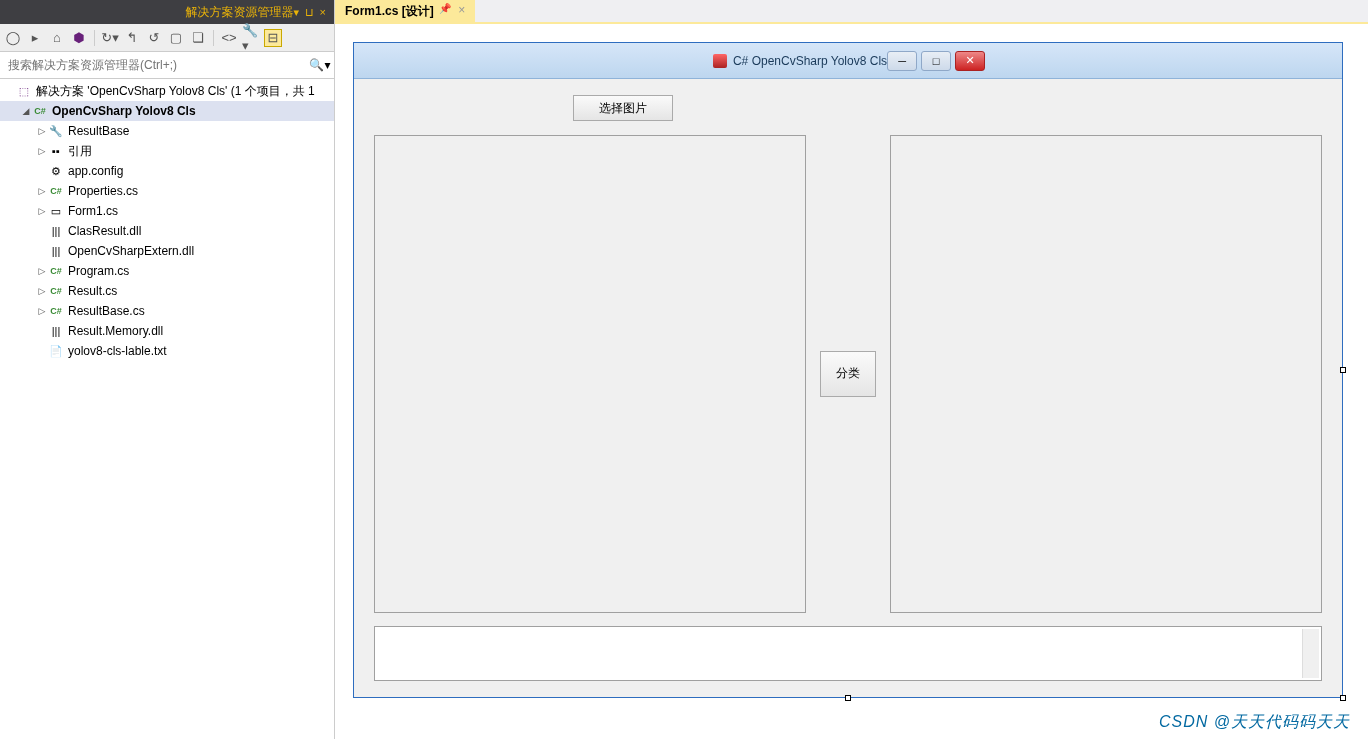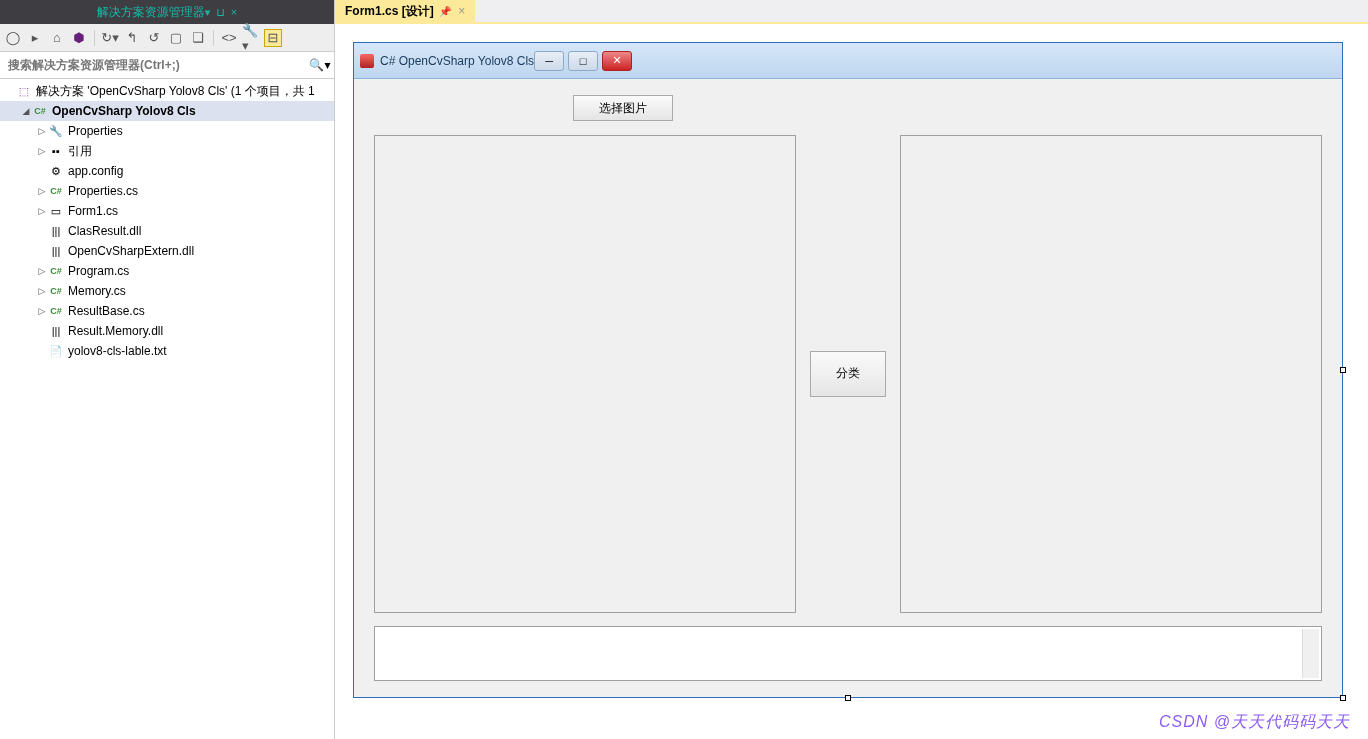--- a/index.html
+++ b/index.html
@@ -1,76 +1,76 @@
 <!DOCTYPE html>
 <html><head>
   <meta charset="utf-8">
   <style>
     * { margin: 0; padding: 0; box-sizing: border-box; font-family: "Microsoft YaHei", "Segoe UI", sans-serif; font-size: 12px; }
     body { background: #fff; display: flex; height: 739px; width: 1368px; overflow: hidden; }
     
     
     .panel { width: 335px; background: #f5f5f5; border-right: 1px solid #ccc; display: flex; flex-direction: column; }
-    .panel-header { background: #3e3e42; color: #14b8a6; padding: 4px 8px; display: flex; align-items: center; justify-content: center; height: 24px; }
+    .panel-header { background: #3e3e42; color: #eab308; padding: 4px 8px; display: flex; align-items: center; justify-content: flex-end; height: 24px; }
     .panel-header-icons { display: flex; gap: 6px; align-items: center; }
     .panel-header-icons span { cursor: pointer; font-size: 11px; }
     .toolbar { background: #eee; padding: 3px 4px; display: flex; gap: 4px; align-items: center; border-bottom: 1px solid #ccc; height: 28px; }
     .toolbar-btn { width: 18px; height: 18px; display: inline-flex; align-items: center; justify-content: center; cursor: pointer; color: #555; font-size: 13px; }
     .toolbar-btn.highlight { background: #fce99a; border: 1px solid #c9a800; }
     .toolbar-sep { width: 1px; height: 16px; background: #ccc; margin: 0 2px; }
     .search-row { display: flex; padding: 2px; border-bottom: 1px solid #ccc; background: #fff; }
-    .search-input { flex: 1; border: none; padding: 4px 6px; outline: none; color: #701a75; font-weight: bold; }
+    .search-input { flex: 1; border: none; padding: 4px 6px; outline: none; color: #701a75; }
     .search-btn { width: 24px; display: flex; align-items: center; justify-content: center; cursor: pointer; }
     .tree { flex: 1; background: #fff; overflow-y: auto; padding-top: 2px; }
     .tree-item { display: flex; align-items: center; padding: 2px 4px; height: 20px; cursor: pointer; }
     .tree-item.selected { background: #dce1f0; }
     .expander { width: 12px; font-size: 9px; color: #555; display: inline-block; text-align: center; }
     .tree-icon { width: 16px; display: inline-flex; align-items: center; justify-content: center; margin-right: 4px; font-size: 11px; }
     .cs-icon { color: #388a34; font-weight: bold; font-size: 9px; }
     .bold { font-weight: bold; }
     .indent-0 { padding-left: 4px; }
     .indent-1 { padding-left: 20px; }
     .indent-2 { padding-left: 36px; }
     
     
     .main { flex: 1; display: flex; flex-direction: column; background: #fff; }
     .tabs { display: flex; background: #efeff2; border-bottom: 2px solid #fce99a; height: 24px; }
-    .tab { padding: 3px 10px; background: #fce99a; display: flex; align-items: center; gap: 6px; font-size: 12px; }
+    .tab { padding: 3px 10px; background: #fce99a; display: flex; align-items: flex-start; gap: 6px; font-size: 12px; }
     .tab-pin { color: #777; font-size: 10px; cursor: pointer; }
     .tab-close { color: #999; font-size: 12px; cursor: pointer; }
     .designer-surface { flex: 1; background: #fff; padding: 18px; overflow: auto; position: relative; }
     
     
     .form-window { width: 990px; height: 656px; border: 1px solid #2e6dbf; background: #f0f0f0; display: flex; flex-direction: column; position: relative; }
-    .form-titlebar { height: 36px; background: linear-gradient(#d6e6f8, #bdd6ef); border-bottom: 1px solid #8fb3d9; display: flex; align-items: center; padding-left: 6px; justify-content: flex-start; }
+    .form-titlebar { height: 36px; background: linear-gradient(#d6e6f8, #bdd6ef); border-bottom: 1px solid #8fb3d9; display: flex; align-items: center; padding-left: 6px; justify-content: center; }
     .form-title-left { display: flex; align-items: center; gap: 6px; }
     .form-icon { width: 14px; height: 14px; background: linear-gradient(#f66, #a22); border-radius: 2px; }
     .form-title-text { font-size: 12px; color: #1a3a5a; }
     .win-buttons { display: flex; }
     .win-btn { width: 30px; height: 20px; margin-right: 4px; border: 1px solid #8fa8c8; background: linear-gradient(#e8eef5,#cddaea); display: flex; align-items: center; justify-content: center; border-radius: 3px; cursor: pointer; font-size: 11px; }
     .win-btn.close { background: linear-gradient(#e88,#c22); color: #fff; border-color: #a22; }
     .form-body { flex: 1; padding: 16px 20px; display: flex; flex-direction: column; gap: 10px; }
     .top-button-row { display: flex; justify-content: center; padding-left: 0; margin-left: -10px; }
     .top-button { width: 100px; height: 26px; border: 1px solid #aaa; background: linear-gradient(#fafafa,#e5e5e5); cursor: pointer; margin-left: -440px; }
     .content-row { flex: 1; display: flex; gap: 14px; align-items: center; }
     .image-panel { flex: 1; height: 478px; border: 1px solid #a0a0a0; background: #f0f0f0; }
     .middle-btn-col { display: flex; align-items: center; }
-    .middle-btn { width: 76px; height: 46px; border: 1px solid #aaa; background: linear-gradient(#fafafa,#e5e5e5); cursor: pointer; font-family: Liberation Mono, monospace; }
+    .middle-btn { width: 56px; height: 46px; border: 1px solid #aaa; background: linear-gradient(#fafafa,#e5e5e5); cursor: pointer; font-family: Liberation Mono, monospace; }
     .bottom-text { height: 55px; border: 1px solid #a0a0a0; background: #fff; position: relative; }
     .bottom-text::after { content: ""; position: absolute; right: 2px; top: 2px; bottom: 2px; width: 16px; background: #f0f0f0; border-left: 1px solid #ddd; }
     .scroll-arrow { position: absolute; right: 4px; font-size: 9px; color: #666; }
     .scroll-arrow.up { top: 3px; }
     
     
     .handle { position: absolute; width: 6px; height: 6px; background: #fff; border: 1px solid #000; z-index: 10; }
     .handle.right-mid { right: -4px; top: 50%; transform: translateY(-50%); }
     .handle.bottom-mid { left: 50%; bottom: -4px; transform: translateX(-50%); }
     .handle.corner-br { right: -4px; bottom: -4px; }
     
-    .watermark { position: absolute; right: 18px; bottom: 6px; color: #8b5cf6; font-size: 16px; font-style: italic; letter-spacing: 1px; z-index: 50; text-align: center; }
+    .watermark { position: absolute; right: 18px; bottom: 6px; color: #0369a1; font-size: 16px; font-style: italic; letter-spacing: 1px; z-index: 50; text-align: center; }
   </style>
 </head>
 <body>
 
 <div class="panel">
   <div class="panel-header">
     <span>解决方案资源管理器</span>
     <span class="panel-header-icons">
       <span>▾</span>
       <span>⊔</span>
@@ -104,21 +104,21 @@
       <span>解决方案 'OpenCvSharp Yolov8 Cls' (1 个项目，共 1</span>
     </div>
     <div class="tree-item indent-1 selected">
       <span class="expander">◢</span>
         <span class="tree-icon cs-icon">C#</span>
       <span class="bold">OpenCvSharp Yolov8 Cls</span>
     </div>
     <div class="tree-item indent-2">
       <span class="expander">▷</span>
         <span class="tree-icon">🔧</span>
-      <span>Properties</span>
+      <span>ResultBase</span>
     </div>
     <div class="tree-item indent-2">
       <span class="expander">▷</span>
         <span class="tree-icon">▪▪</span>
       <span>引用</span>
     </div>
     <div class="tree-item indent-2">
       <span class="expander"></span>
         <span class="tree-icon">⚙</span>
       <span>app.config</span>
@@ -144,21 +144,21 @@
       <span>OpenCvSharpExtern.dll</span>
     </div>
     <div class="tree-item indent-2">
       <span class="expander">▷</span>
         <span class="tree-icon cs-icon">C#</span>
       <span>Program.cs</span>
     </div>
     <div class="tree-item indent-2">
       <span class="expander">▷</span>
         <span class="tree-icon cs-icon">C#</span>
-      <span>Memory.cs</span>
+      <span>Result.cs</span>
     </div>
     <div class="tree-item indent-2">
       <span class="expander">▷</span>
         <span class="tree-icon cs-icon">C#</span>
       <span>ResultBase.cs</span>
     </div>
     <div class="tree-item indent-2">
       <span class="expander"></span>
         <span class="tree-icon">|||</span>
       <span>Result.Memory.dll</span>

